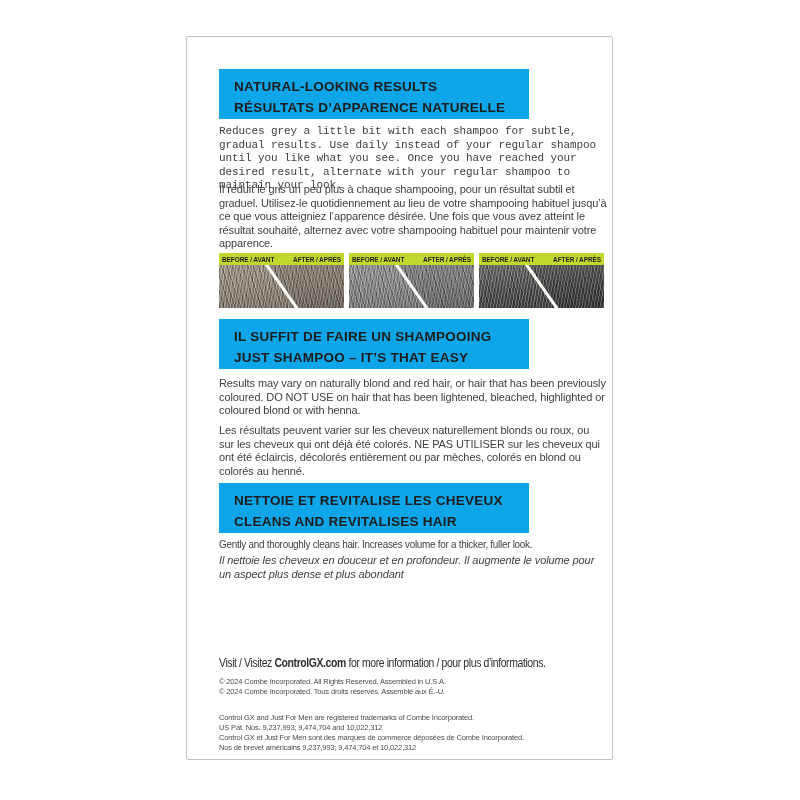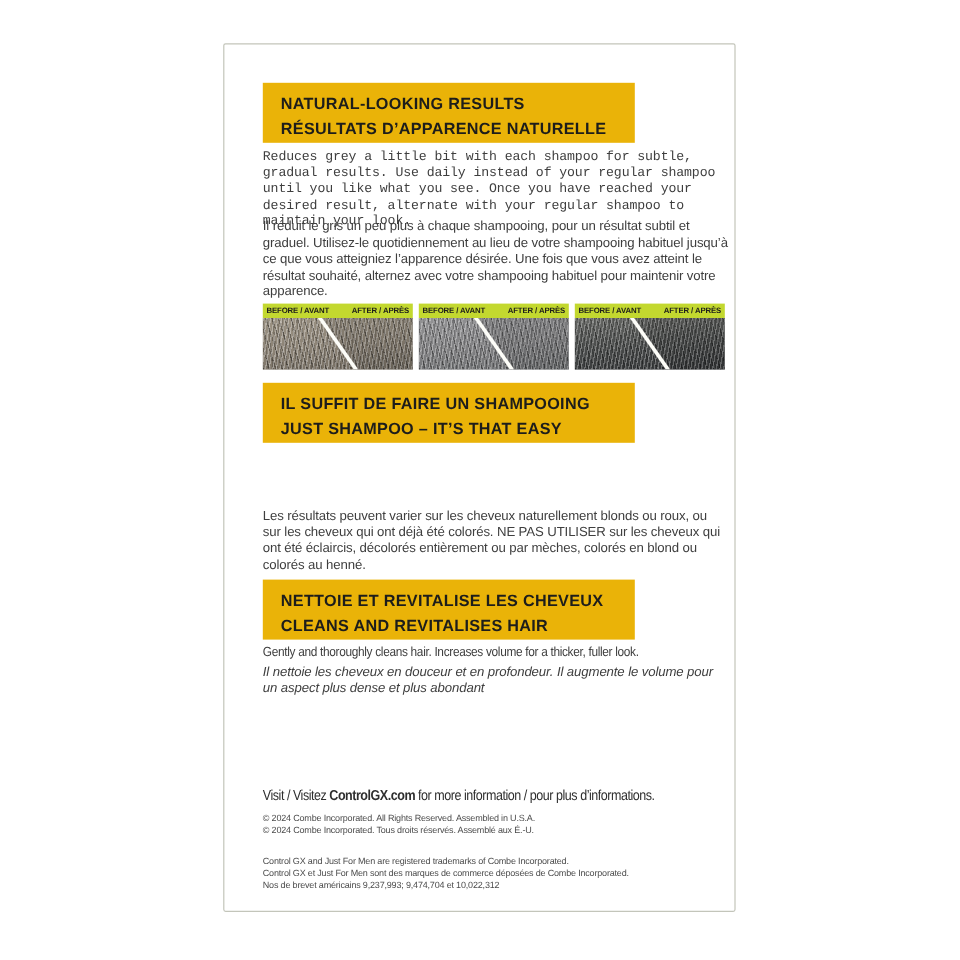--- a/index.html
+++ b/index.html
@@ -6,21 +6,21 @@
   html,body { width:800px; height:800px; background:#ffffff; font-family:"Liberation Sans", sans-serif; }
   .stage { position:relative; width:800px; height:800px; background:#fff; overflow:hidden; }
 
   .card {
     position:absolute; left:186px; top:36px; width:427px; height:724px;
     background:#fff; border:1px solid #c3c5ba; border-radius:2px;
   }
 
   .band {
     position:absolute; left:32px; width:310px; height:50px;
-    background:#eab308; padding:7px 10px 0 15px;
+    background:#0ea5e9; padding:7px 10px 0 15px;
   }
   .band .h {
     font-size:13.5px; font-weight:700; color:#1d1d1b;
     line-height:21px; letter-spacing:.25px; white-space:nowrap;
   }
 
   .para {
     position:absolute; left:32px; width:388px;
     font-size:11px; line-height:13.5px; color:#3e3e3e; letter-spacing:-0.1px;
   }
@@ -118,38 +118,40 @@
           <div class="shade"></div>
           <div class="diag"></div>
         </div>
       </div>
     </div>
 
     <div class="band" style="top:282px;">
       <div class="h">IL SUFFIT DE FAIRE UN SHAMPOOING</div>
       <div class="h">JUST SHAMPOO – IT’S THAT EASY</div>
     </div>
+    <div class="para" style="top:340px;">Results may vary on naturally blond and red hair, or hair that has been previously coloured. DO NOT USE on hair that has been lightened, bleached, highlighted or coloured blond or with henna.</div>
     <div class="para" style="top:387px;">Les résultats peuvent varier sur les cheveux naturellement blonds ou roux, ou sur les cheveux qui ont déjà été colorés. NE PAS UTILISER sur les cheveux qui ont été éclaircis, décolorés entièrement ou par mèches, colorés en blond ou colorés au henné.</div>
 
     <div class="band" style="top:446px;">
       <div class="h">NETTOIE ET REVITALISE LES CHEVEUX</div>
       <div class="h">CLEANS AND REVITALISES HAIR</div>
     </div>
     <div class="para one-line" style="top:501px;">Gently and thoroughly cleans hair. Increases volume for a thicker, fuller look.</div>
     <div class="para" style="top:517px;font-style:italic;">Il nettoie les cheveux en douceur et en profondeur. Il augmente le volume pour un aspect plus dense et plus abondant</div>
 
     <div class="visit">
       <span>Visit / Visitez </span><b>ControlGX.com</b><span> for more information / pour plus d’informations.</span>
     </div>
 
     <div class="fine" id="fine1">
       <div>© 2024 Combe Incorporated. All Rights Reserved. Assembled in U.S.A.</div>
       <div>© 2024 Combe Incorporated. Tous droits réservés. Assemblé aux É.-U.</div>
     </div>
 
     <div class="fine" id="fine2">
       <div>Control GX and Just For Men are registered trademarks of Combe Incorporated.</div>
+      <div>US Pat. Nos. 9,237,993; 9,474,704 and 10,022,312</div>
       <div>Control GX et Just For Men sont des marques de commerce déposées de Combe Incorporated.</div>
       <div>Nos de brevet américains 9,237,993; 9,474,704 et 10,022,312</div>
     </div>
 
   </div>
 </div>
 
 </body></html>

